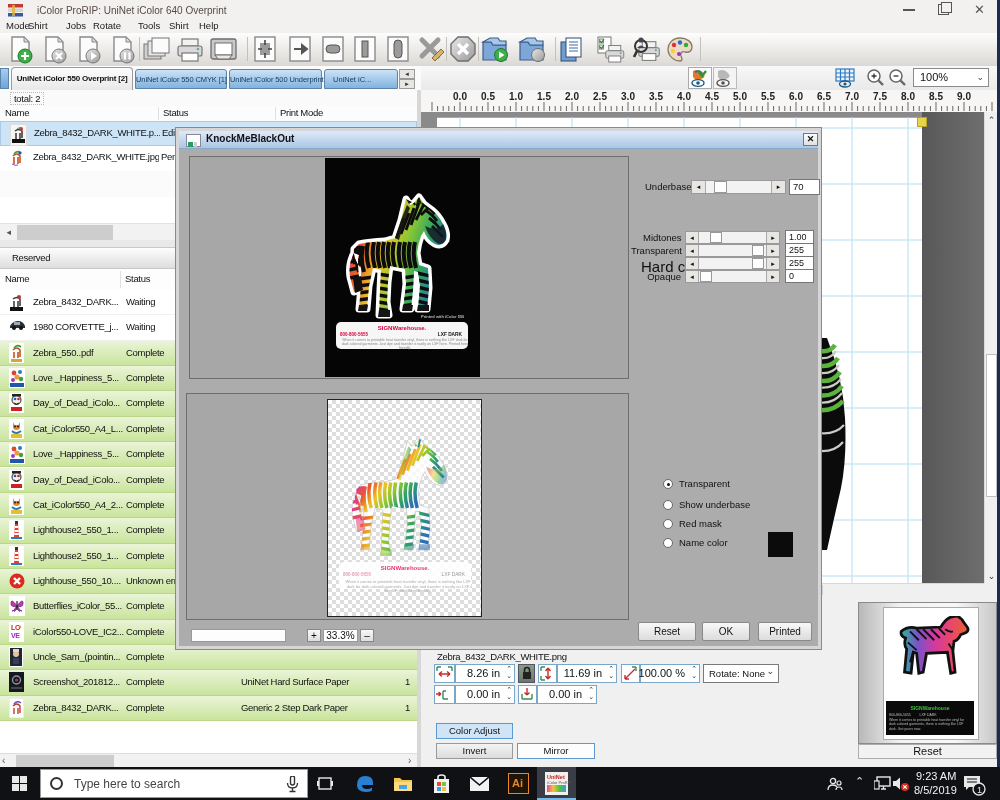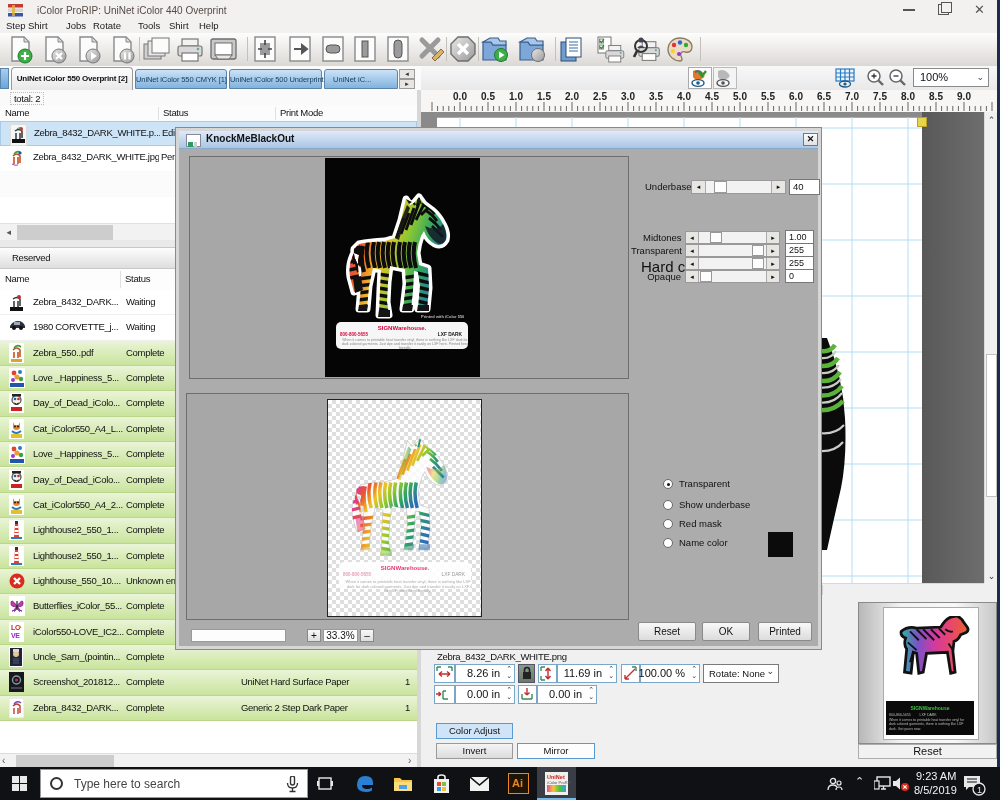--- a/index.html
+++ b/index.html
@@ -14,29 +14,29 @@
 
 <div class="abs" style="left:0;top:0;width:1000px;height:20px;background:#f2f1f0;border-bottom:1px solid #e3e1df;">
   <div class="abs" style="left:8px;top:3px;width:15px;height:13px;">
     <svg width="15" height="13">
       <rect x="0" y="0" width="15" height="3.5" fill="#c23b33"></rect>
       <rect x="0" y="4.5" width="15" height="3.5" fill="#d8d3cc"></rect>
       <rect x="0" y="9" width="15" height="3.5" fill="#3a56a0"></rect>
       <rect x="4" y="1" width="3" height="11" fill="#e0b23c" opacity="0.8"></rect>
     </svg>
   </div>
-  <div class="abs tx" style="left:37px;top:5px;font-size:10px;color:#564a45;">iColor ProRIP: UniNet iColor 440 Overprint</div>
+  <div class="abs tx" style="left:37px;top:5px;font-size:10px;color:#564a45;">iColor ProRIP: UniNet iColor 640 Overprint</div>
   <div class="abs" style="left:903px;top:9px;width:12px;height:1.5px;background:#555;"></div>
   <div class="abs" style="left:938px;top:4px;width:9px;height:9px;border:1.2px solid #555;background:#f2f1f0;"></div>
   <div class="abs" style="left:941px;top:2px;width:9px;height:9px;border:1.2px solid #555;background:#f2f1f0;"></div>
   <div class="abs" style="left:974px;top:2px;font-size:13px;color:#555;">✕</div>
 </div>
 
 <div class="abs" style="left:0;top:20px;width:1000px;height:13px;background:#f2f1f0;font-size:9.5px;color:#1a1a1a;">
-  <span class="abs" style="left:6px;top:0;">Step</span>
+  <span class="abs" style="left:6px;top:0;">Mode</span>
   <span class="abs" style="left:28px;top:0;">Shirt</span>
   <span class="abs" style="left:66px;top:0;">Jobs</span>
   <span class="abs" style="left:93px;top:0;">Rotate</span>
   <span class="abs" style="left:138px;top:0;">Tools</span>
   <span class="abs" style="left:169px;top:0;">Shirt</span>
   <span class="abs" style="left:199px;top:0;">Help</span>
 </div>
 
 <div id="toolbar" class="abs" style="left:0;top:33px;width:1000px;height:33px;background:linear-gradient(#fdfdfd,#e6e4e1 70%,#dbd8d4);border-bottom:1px solid #b8b5b0;">
 <svg width="1000" height="33">
@@ -2149,21 +2149,21 @@
       </div>
     </div>
   </div>
 
   <div class="abs tx" style="left:469px;top:53px;width:42px;text-align:right;font-size:9.5px;color:#111;">Underbase</div>
   <div class="abs" style="left:515px;top:52px;width:95px;height:14px;background:#f2f2f2;border:1px solid #999;box-sizing:border-box;">
     <span class="abs" style="left:0;top:0;width:13px;height:12px;background:#e8e6e2;border-right:1px solid #aaa;font-size:7px;text-align:center;line-height:12px;color:#111;">◂</span>
     <span class="abs" style="right:0;top:0;width:13px;height:12px;background:#e8e6e2;border-left:1px solid #aaa;font-size:7px;text-align:center;line-height:12px;color:#111;">▸</span>
     <span class="abs" style="left:22px;top:0;width:13px;height:12px;background:#fdfdfd;border:1px solid #999;box-sizing:border-box;"></span>
   </div>
-  <div class="abs" style="left:613px;top:51px;width:31px;height:16px;background:#fff;border:1px solid #777;box-sizing:border-box;font-size:9.5px;color:#111;padding-left:3px;line-height:14px;">40</div>
+  <div class="abs" style="left:613px;top:51px;width:31px;height:16px;background:#fff;border:1px solid #777;box-sizing:border-box;font-size:9.5px;color:#111;padding-left:3px;line-height:14px;">70</div>
 
   <div class="abs tx" style="left:467px;top:104px;width:38px;text-align:right;font-size:9.5px;color:#111;">Midtones</div>
   <div class="abs" style="left:509px;top:103px;width:95px;height:13px;background:#f2f2f2;border:1px solid #999;box-sizing:border-box;">
     <span class="abs" style="left:0;top:0;width:12px;height:11px;background:#e8e6e2;border-right:1px solid #aaa;font-size:7px;text-align:center;line-height:11px;color:#111;">◂</span>
     <span class="abs" style="right:0;top:0;width:12px;height:11px;background:#e8e6e2;border-left:1px solid #aaa;font-size:7px;text-align:center;line-height:11px;color:#111;">▸</span>
     <span class="abs" style="left:24px;top:0;width:12px;height:11px;background:#fdfdfd;border:1px solid #999;box-sizing:border-box;"></span>
   </div>
   <div class="abs" style="left:609px;top:102px;width:29px;height:14px;background:#fff;border:1px solid #777;box-sizing:border-box;font-size:9px;color:#111;padding-left:3px;line-height:13px;">1.00</div>
 
   <div class="abs tx" style="left:455px;top:117px;width:50px;text-align:right;font-size:9.5px;color:#111;">Transparent</div>

